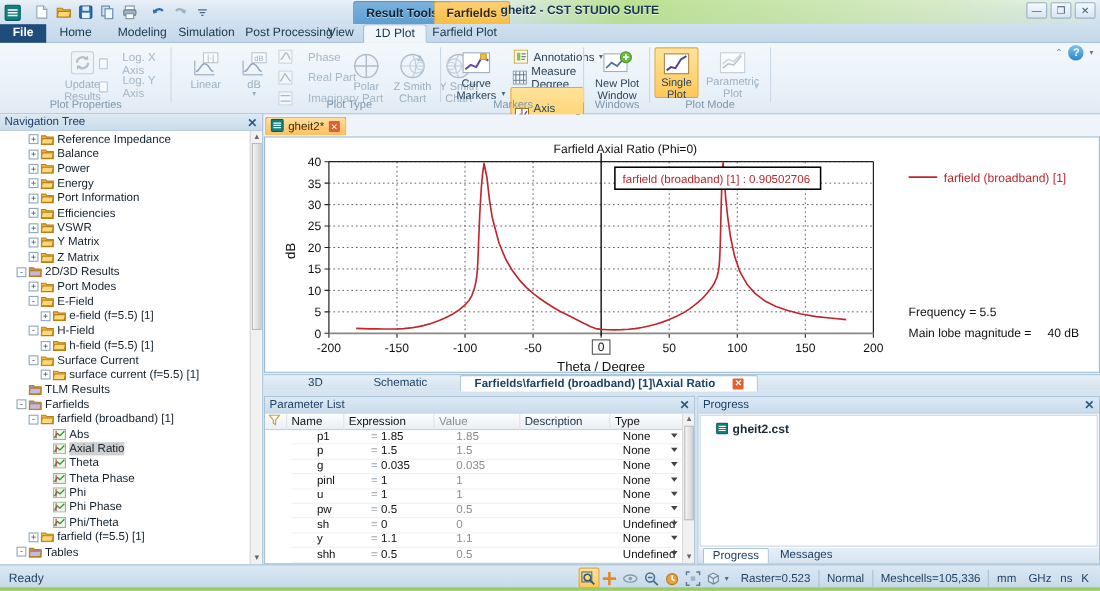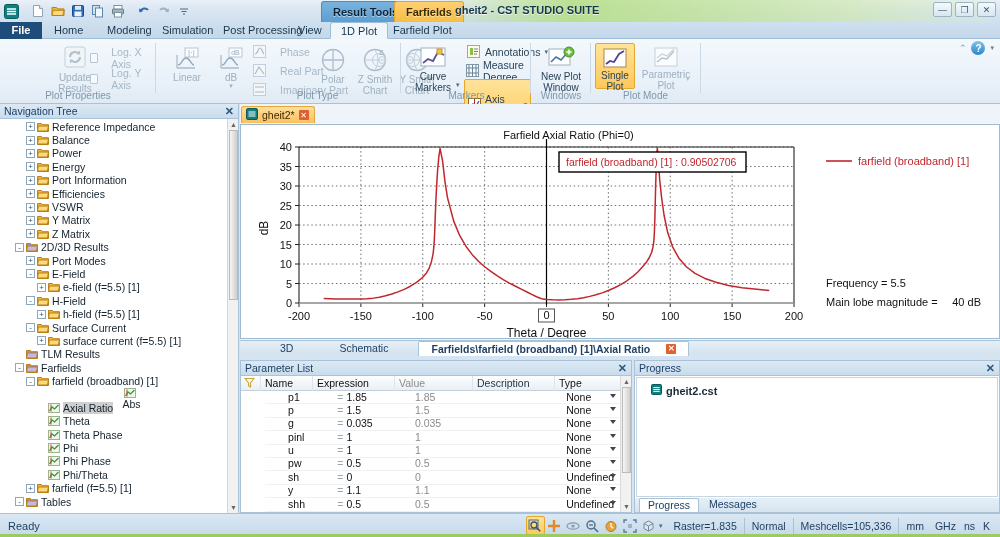--- a/index.html
+++ b/index.html
@@ -692,21 +692,21 @@
         <div class="tnode" style="padding-left: 26px;">
           <span class="exp">-</span>
           <span class="fi">
             <svg width="12" height="10" viewBox="0 0 12 10">
               <path d="M0.5 1.5h4l1 1.2H11.5v6.8H0.5z" fill="#f0b63c" stroke="#b8801a"></path>
               <path d="M1.4 4h10.1L10.4 9H0.5z" fill="#ffd978" stroke="#b8801a"></path>
             </svg>
           </span>
           <span class="tx">farfield (broadband) [1]</span>
         </div>
-        <div class="tnode" style="padding-left: 37px; flex-direction: column;">
+        <div class="tnode" style="padding-left: 37px;">
           <span class="nox"></span>
           <span class="fi">
             <svg width="12" height="10" viewBox="0 0 12 10">
               <rect x="0.5" y="0.5" width="11" height="9" fill="#eef6ea" stroke="#9ab58a"></rect>
               <polyline points="1.5,8 4,4 6.5,6 10.5,2" fill="none" stroke="#3a8f3a" stroke-width="1.2"></polyline>
               <path d="M3 1.5v7" stroke="#c04040" stroke-width="1"></path>
             </svg>
           </span>
           <span class="tx">Abs</span>
         </div>
@@ -1061,21 +1061,21 @@
           <rect x="5" y="5" width="4" height="4" fill="#9fb4c4"></rect>
         </svg>
     </div>
     <div class="sbtn">
       <svg width="14" height="14" viewBox="0 0 14 14">
           <path d="M2 4.5l4.5-2.5L11 4.5v5L6.5 12 2 9.5z" fill="#dfe8ef" stroke="#70889b"></path>
           <path d="M2 4.5L6.5 7 11 4.5M6.5 7v5" fill="none" stroke="#70889b"></path>
         </svg>
     </div>
     <span style="font-size:7px;color:#4c6a84;margin-right:4px;">▾</span>
-    <span class="sfield nb">Raster=1.835</span>
+    <span class="sfield nb">Raster=0.523</span>
     <span class="sfield">Normal</span>
     <span class="sfield">Meshcells=105,336</span>
     <span class="sfield">mm</span>
     <span class="sfield nb" style="padding:0 4px;">GHz</span>
     <span class="sfield nb" style="padding:0 4px;">ns</span>
     <span class="sfield nb" style="padding:0 4px;">K</span>
   </div>
   <div id="greenline"></div>
 </div>
 

